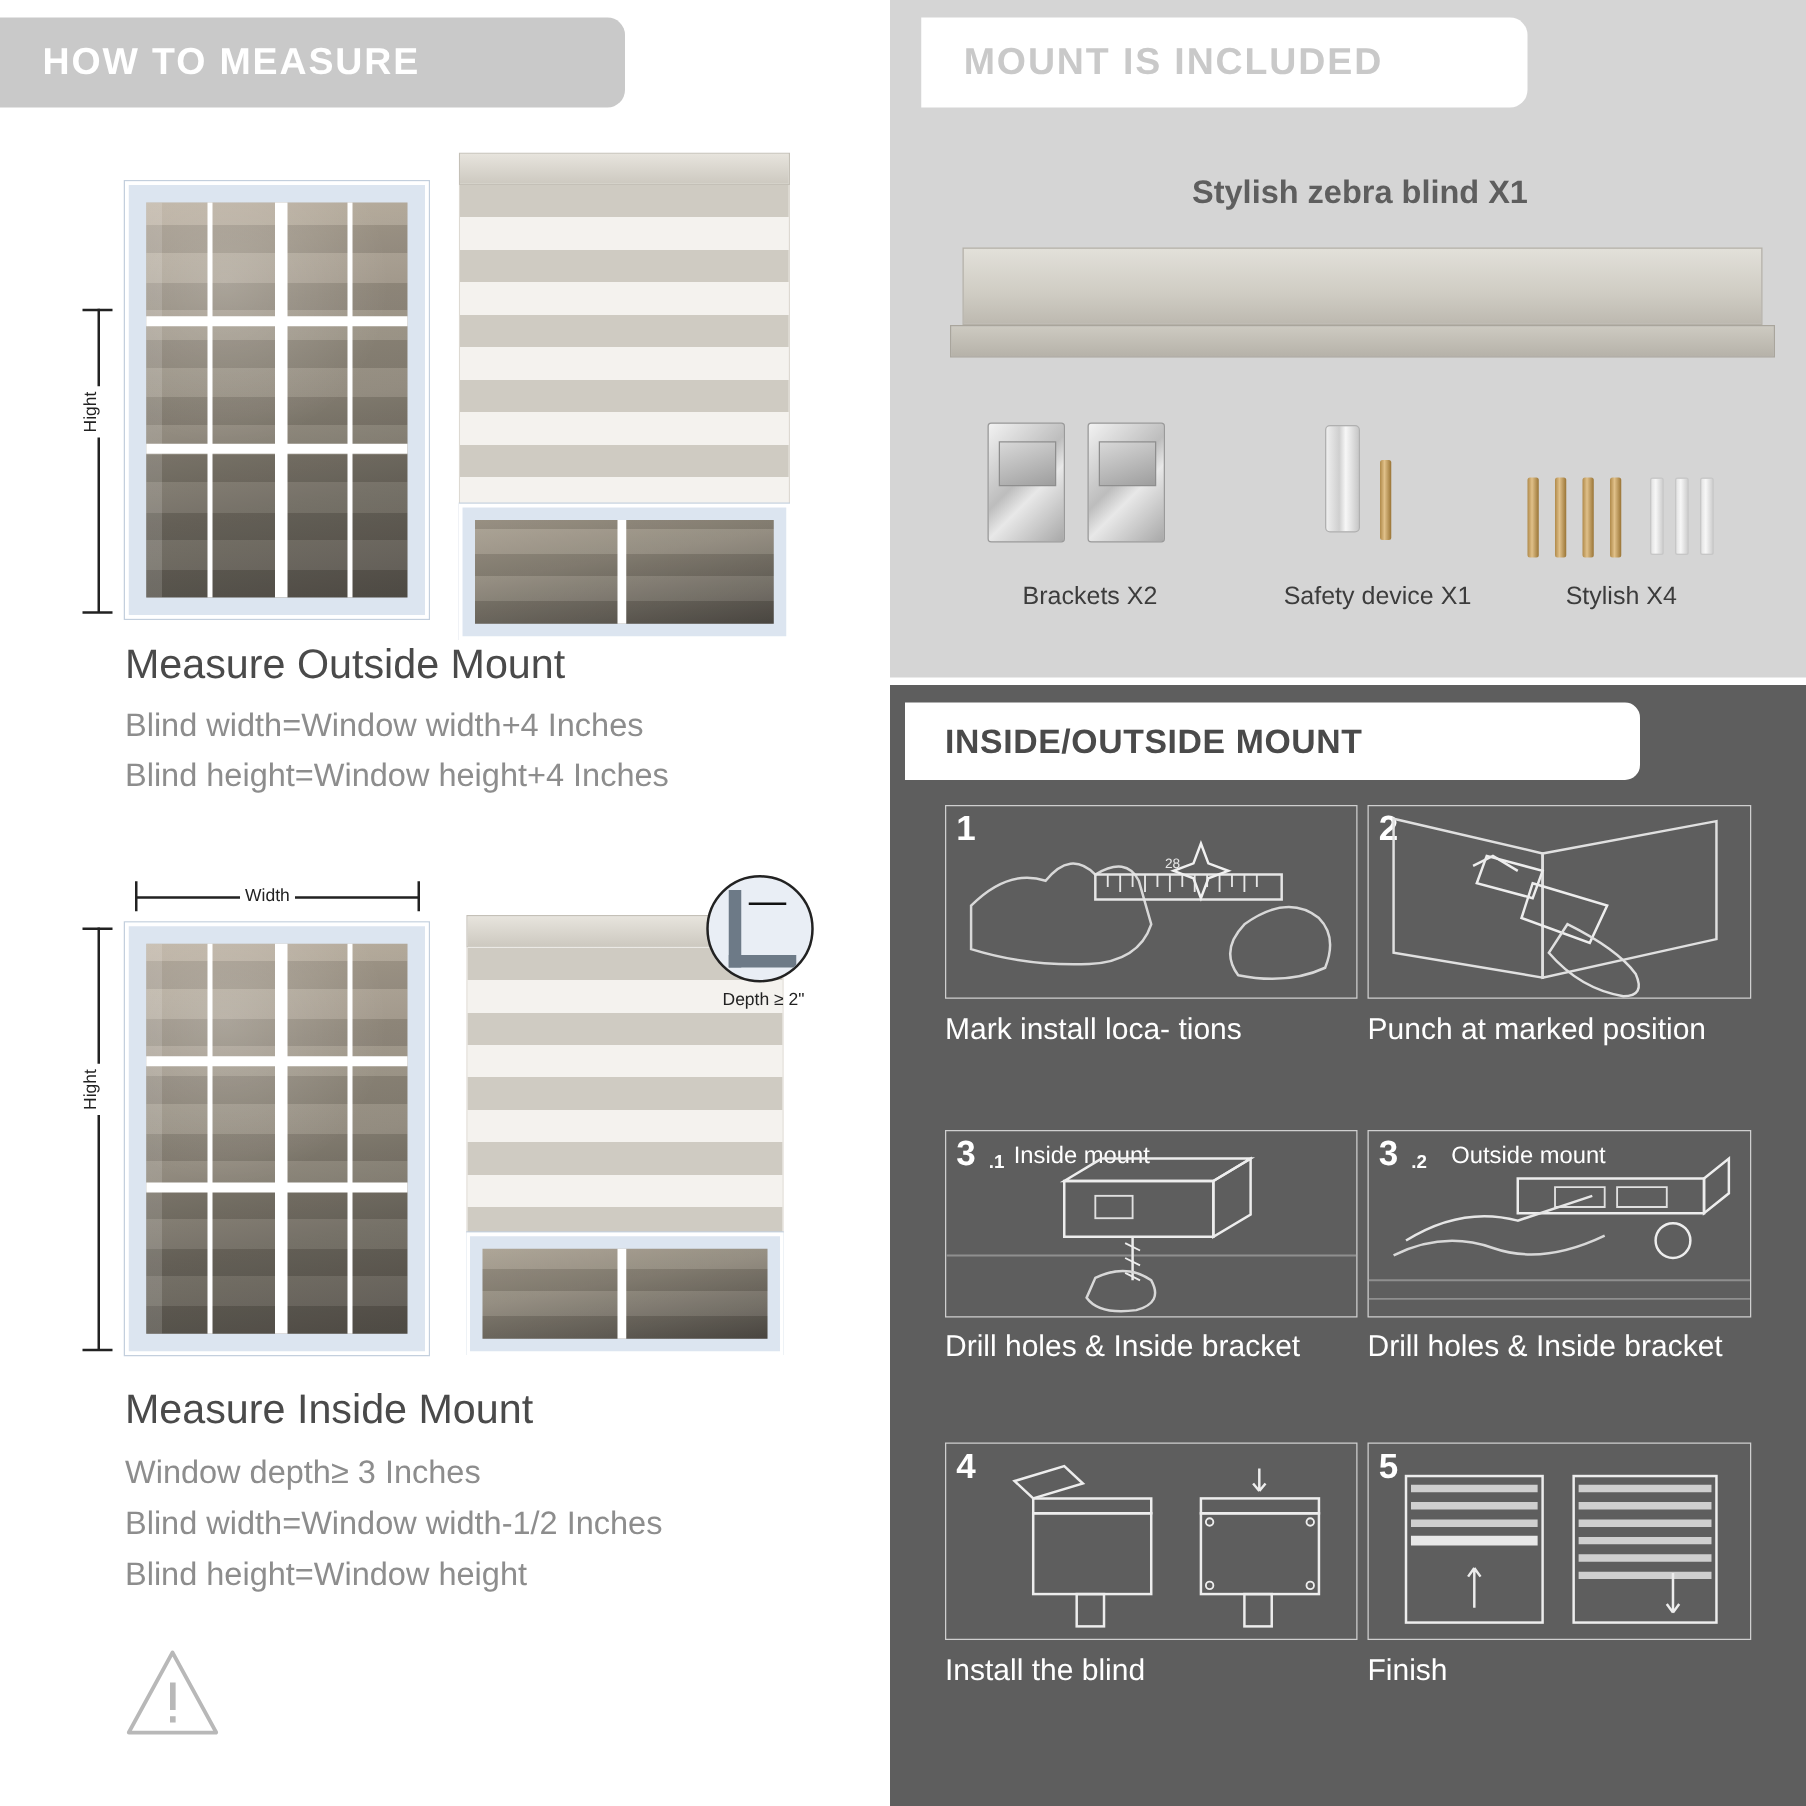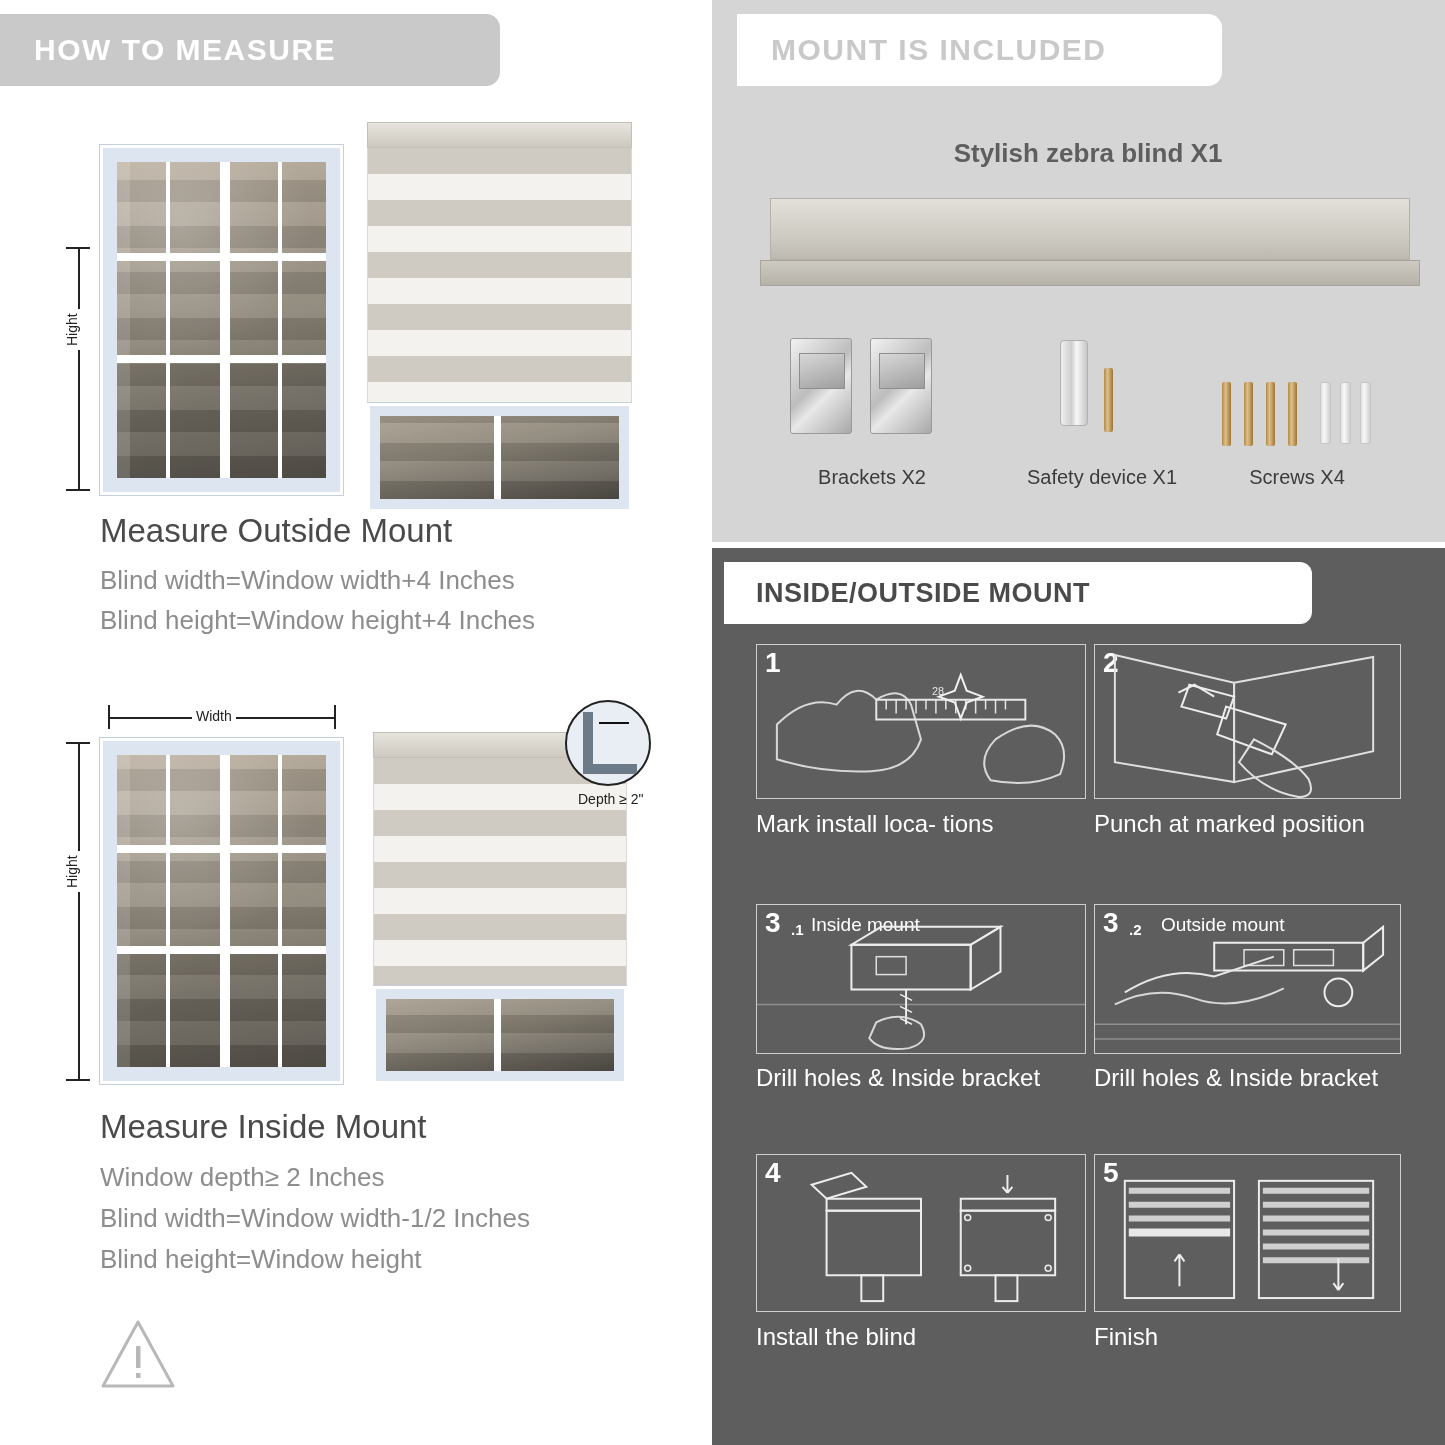--- a/index.html
+++ b/index.html
@@ -265,21 +265,21 @@
 
       <div class="depth-circle" style="left:565px;top:8px;">
         <div class="inner-l"></div>
         <div class="inner-b"></div>
         <div class="arrowd"></div>
       </div>
       <div style="position:absolute;left:578px;top:99px;font-size:14px;color:#222;">Depth ≥ 2"</div>
     </div>
 
     <div class="title-big" style="left:100px;top:1108px;">Measure Inside Mount</div>
-    <div class="line-txt" style="left:100px;top:1162px;">Window depth≥ 2 Inches</div>
+    <div class="line-txt" style="left:100px;top:1162px;">Window depth≥ 3 Inches</div>
     <div class="line-txt" style="left:100px;top:1203px;">Blind width=Window width-1/2 Inches</div>
     <div class="line-txt" style="left:100px;top:1244px;">Blind height=Window height</div>
 
     <div class="warn-box" style="left:100px;top:1318px;width:560px;height:100px;">
       <svg class="tri-svg" width="76" height="72" viewBox="0 0 76 72">
         <path d="M38 4 L73 68 L3 68 Z" fill="none" stroke="#b8b8b8" stroke-width="3" stroke-linejoin="round"></path>
         <rect x="36" y="28" width="4.5" height="22" fill="#b8b8b8"></rect>
         <rect x="36" y="55" width="4.5" height="5" fill="#b8b8b8"></rect>
       </svg>
     </div>
@@ -302,21 +302,21 @@
     <div class="screw" style="left:392px;top:368px;"></div>
     <div class="part-cap" style="left:270px;top:466px;width:240px;">Safety device X1</div>
 
     <div class="screw" style="left:510px;top:382px;"></div>
     <div class="screw" style="left:532px;top:382px;"></div>
     <div class="screw" style="left:554px;top:382px;"></div>
     <div class="screw" style="left:576px;top:382px;"></div>
     <div class="anchor" style="left:608px;top:382px;"></div>
     <div class="anchor" style="left:628px;top:382px;"></div>
     <div class="anchor" style="left:648px;top:382px;"></div>
-    <div class="part-cap" style="left:470px;top:466px;width:230px;">Screws X4</div>
+    <div class="part-cap" style="left:470px;top:466px;width:230px;">Stylish X4</div>
   </div>
 
   <div class="header-pill hdr-included">MOUNT IS INCLUDED</div>
   <div class="hdiv"></div>
 
   <div class="right-bot">
 
     <div class="step" style="left:44px;top:96px;width:330px;height:155px;">
       <div class="step-num">1</div>
       <svg class="sketch" viewBox="0 0 330 155">

